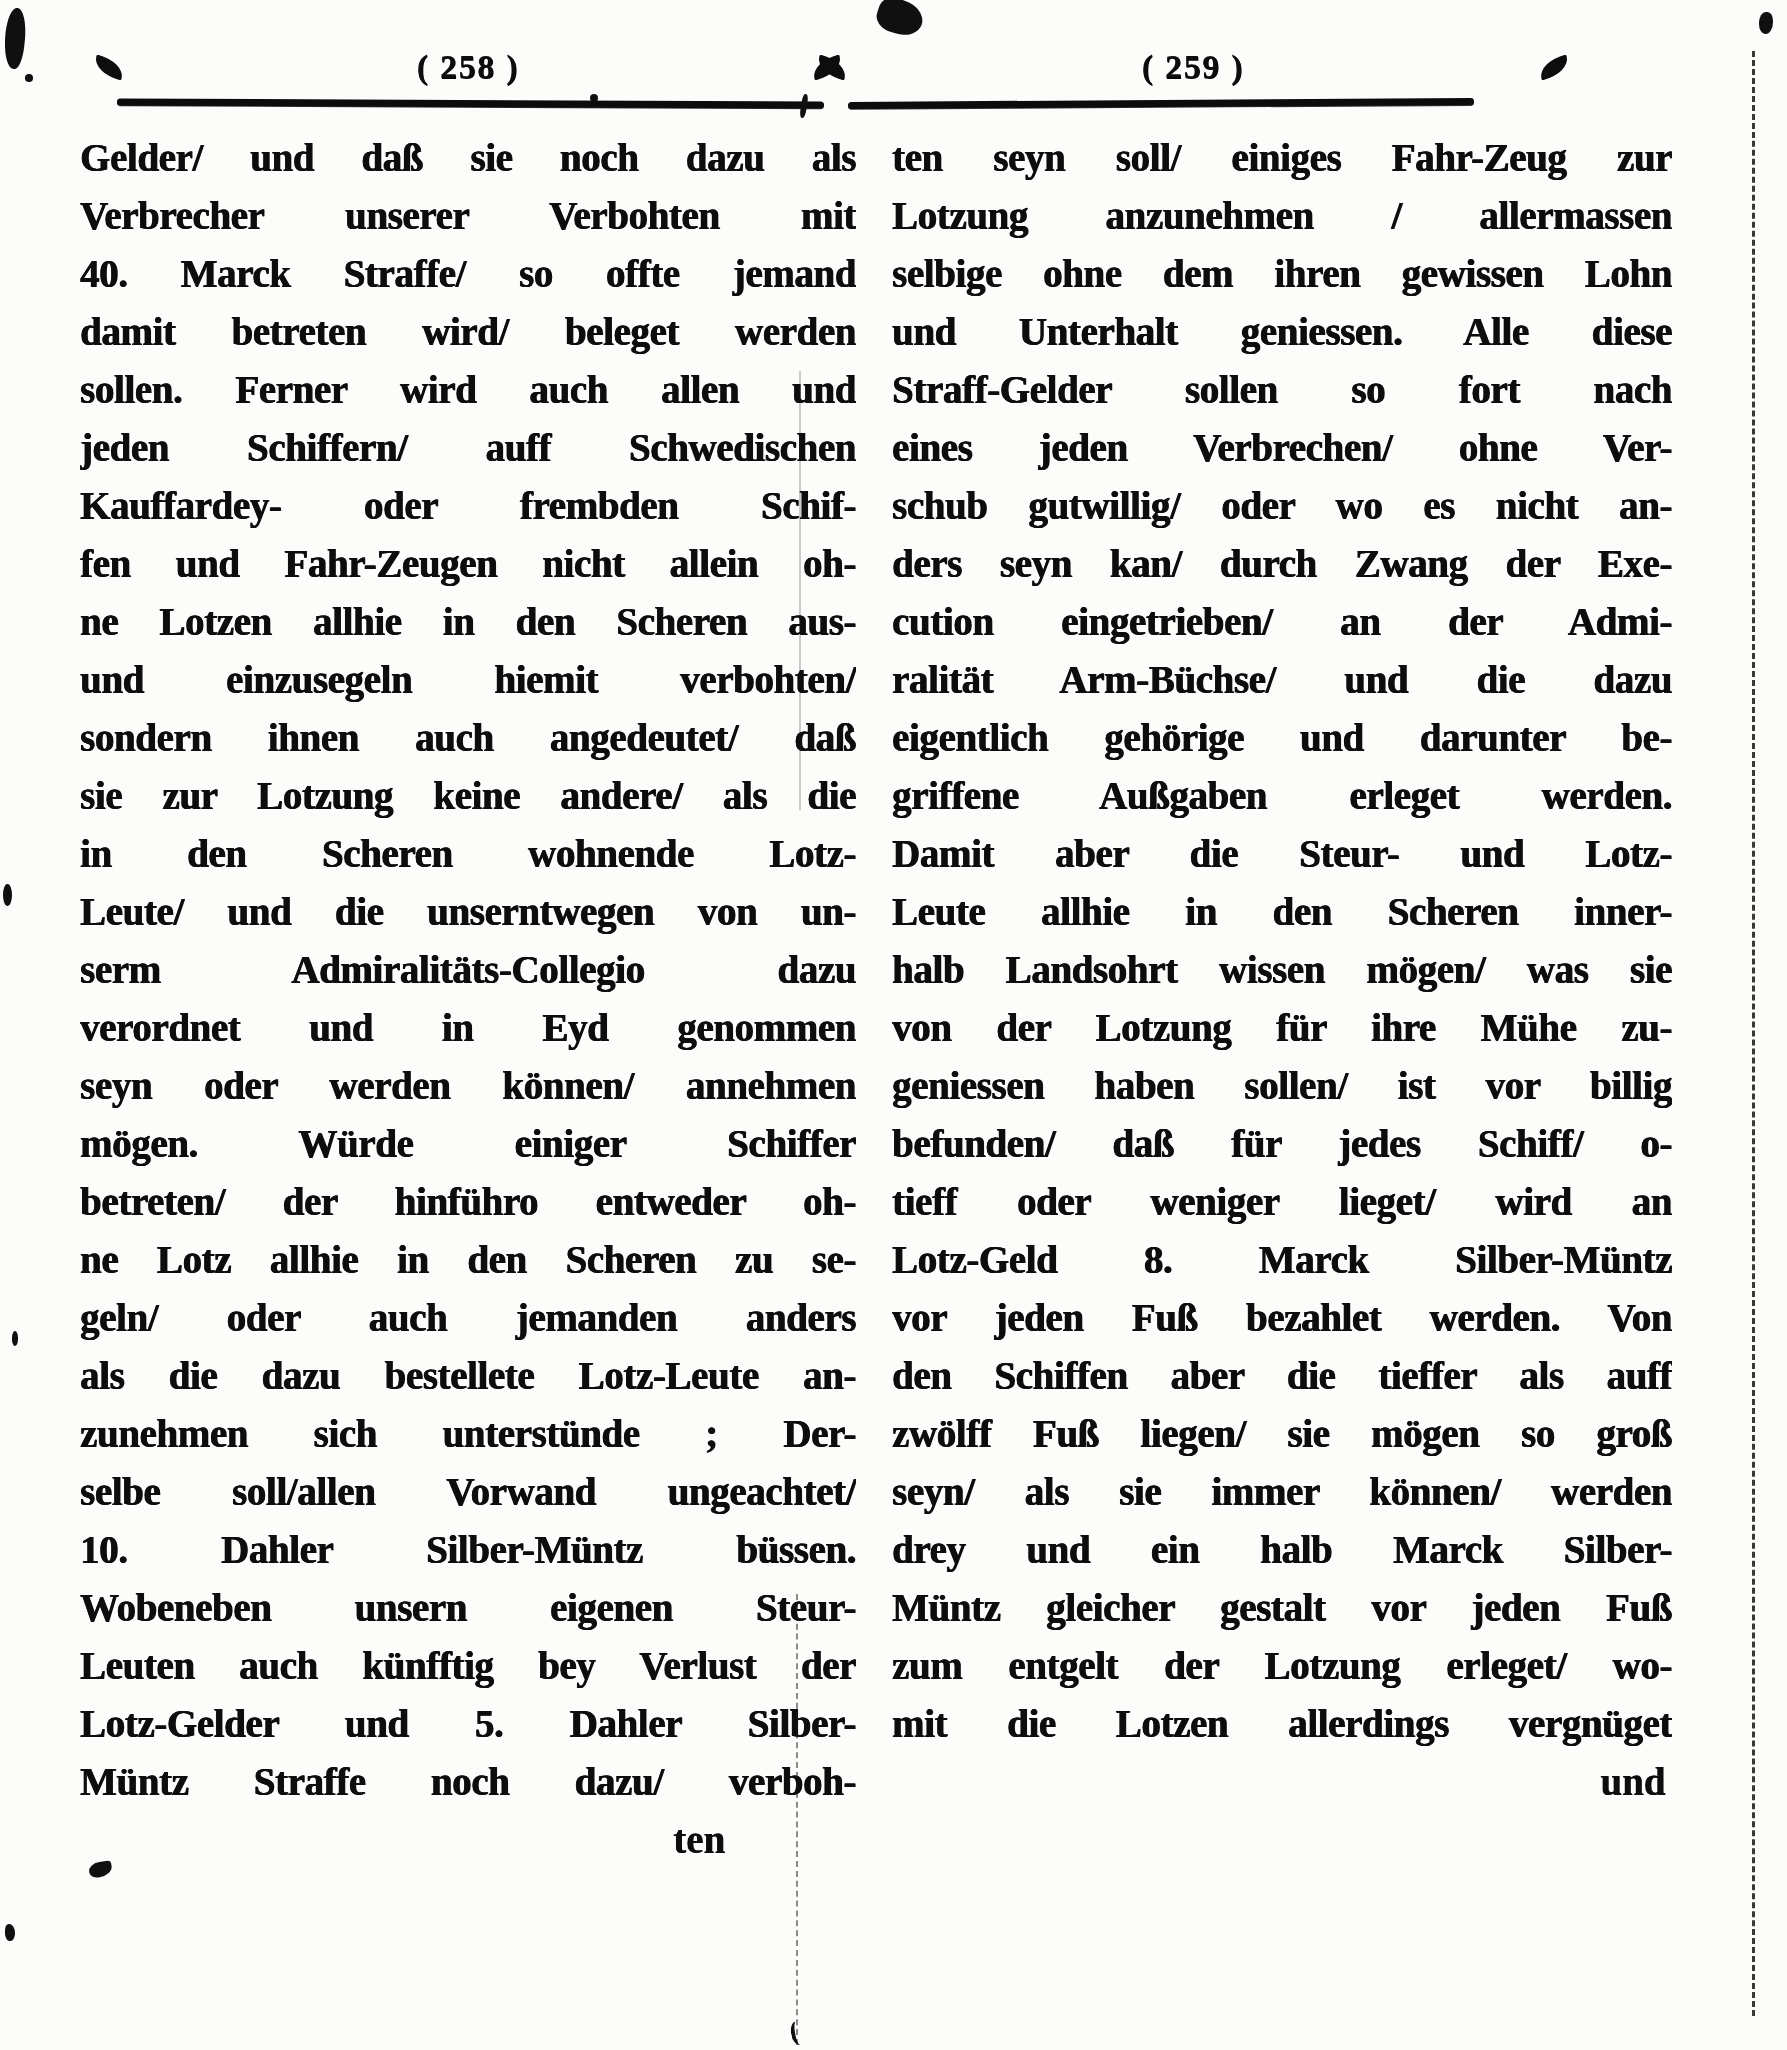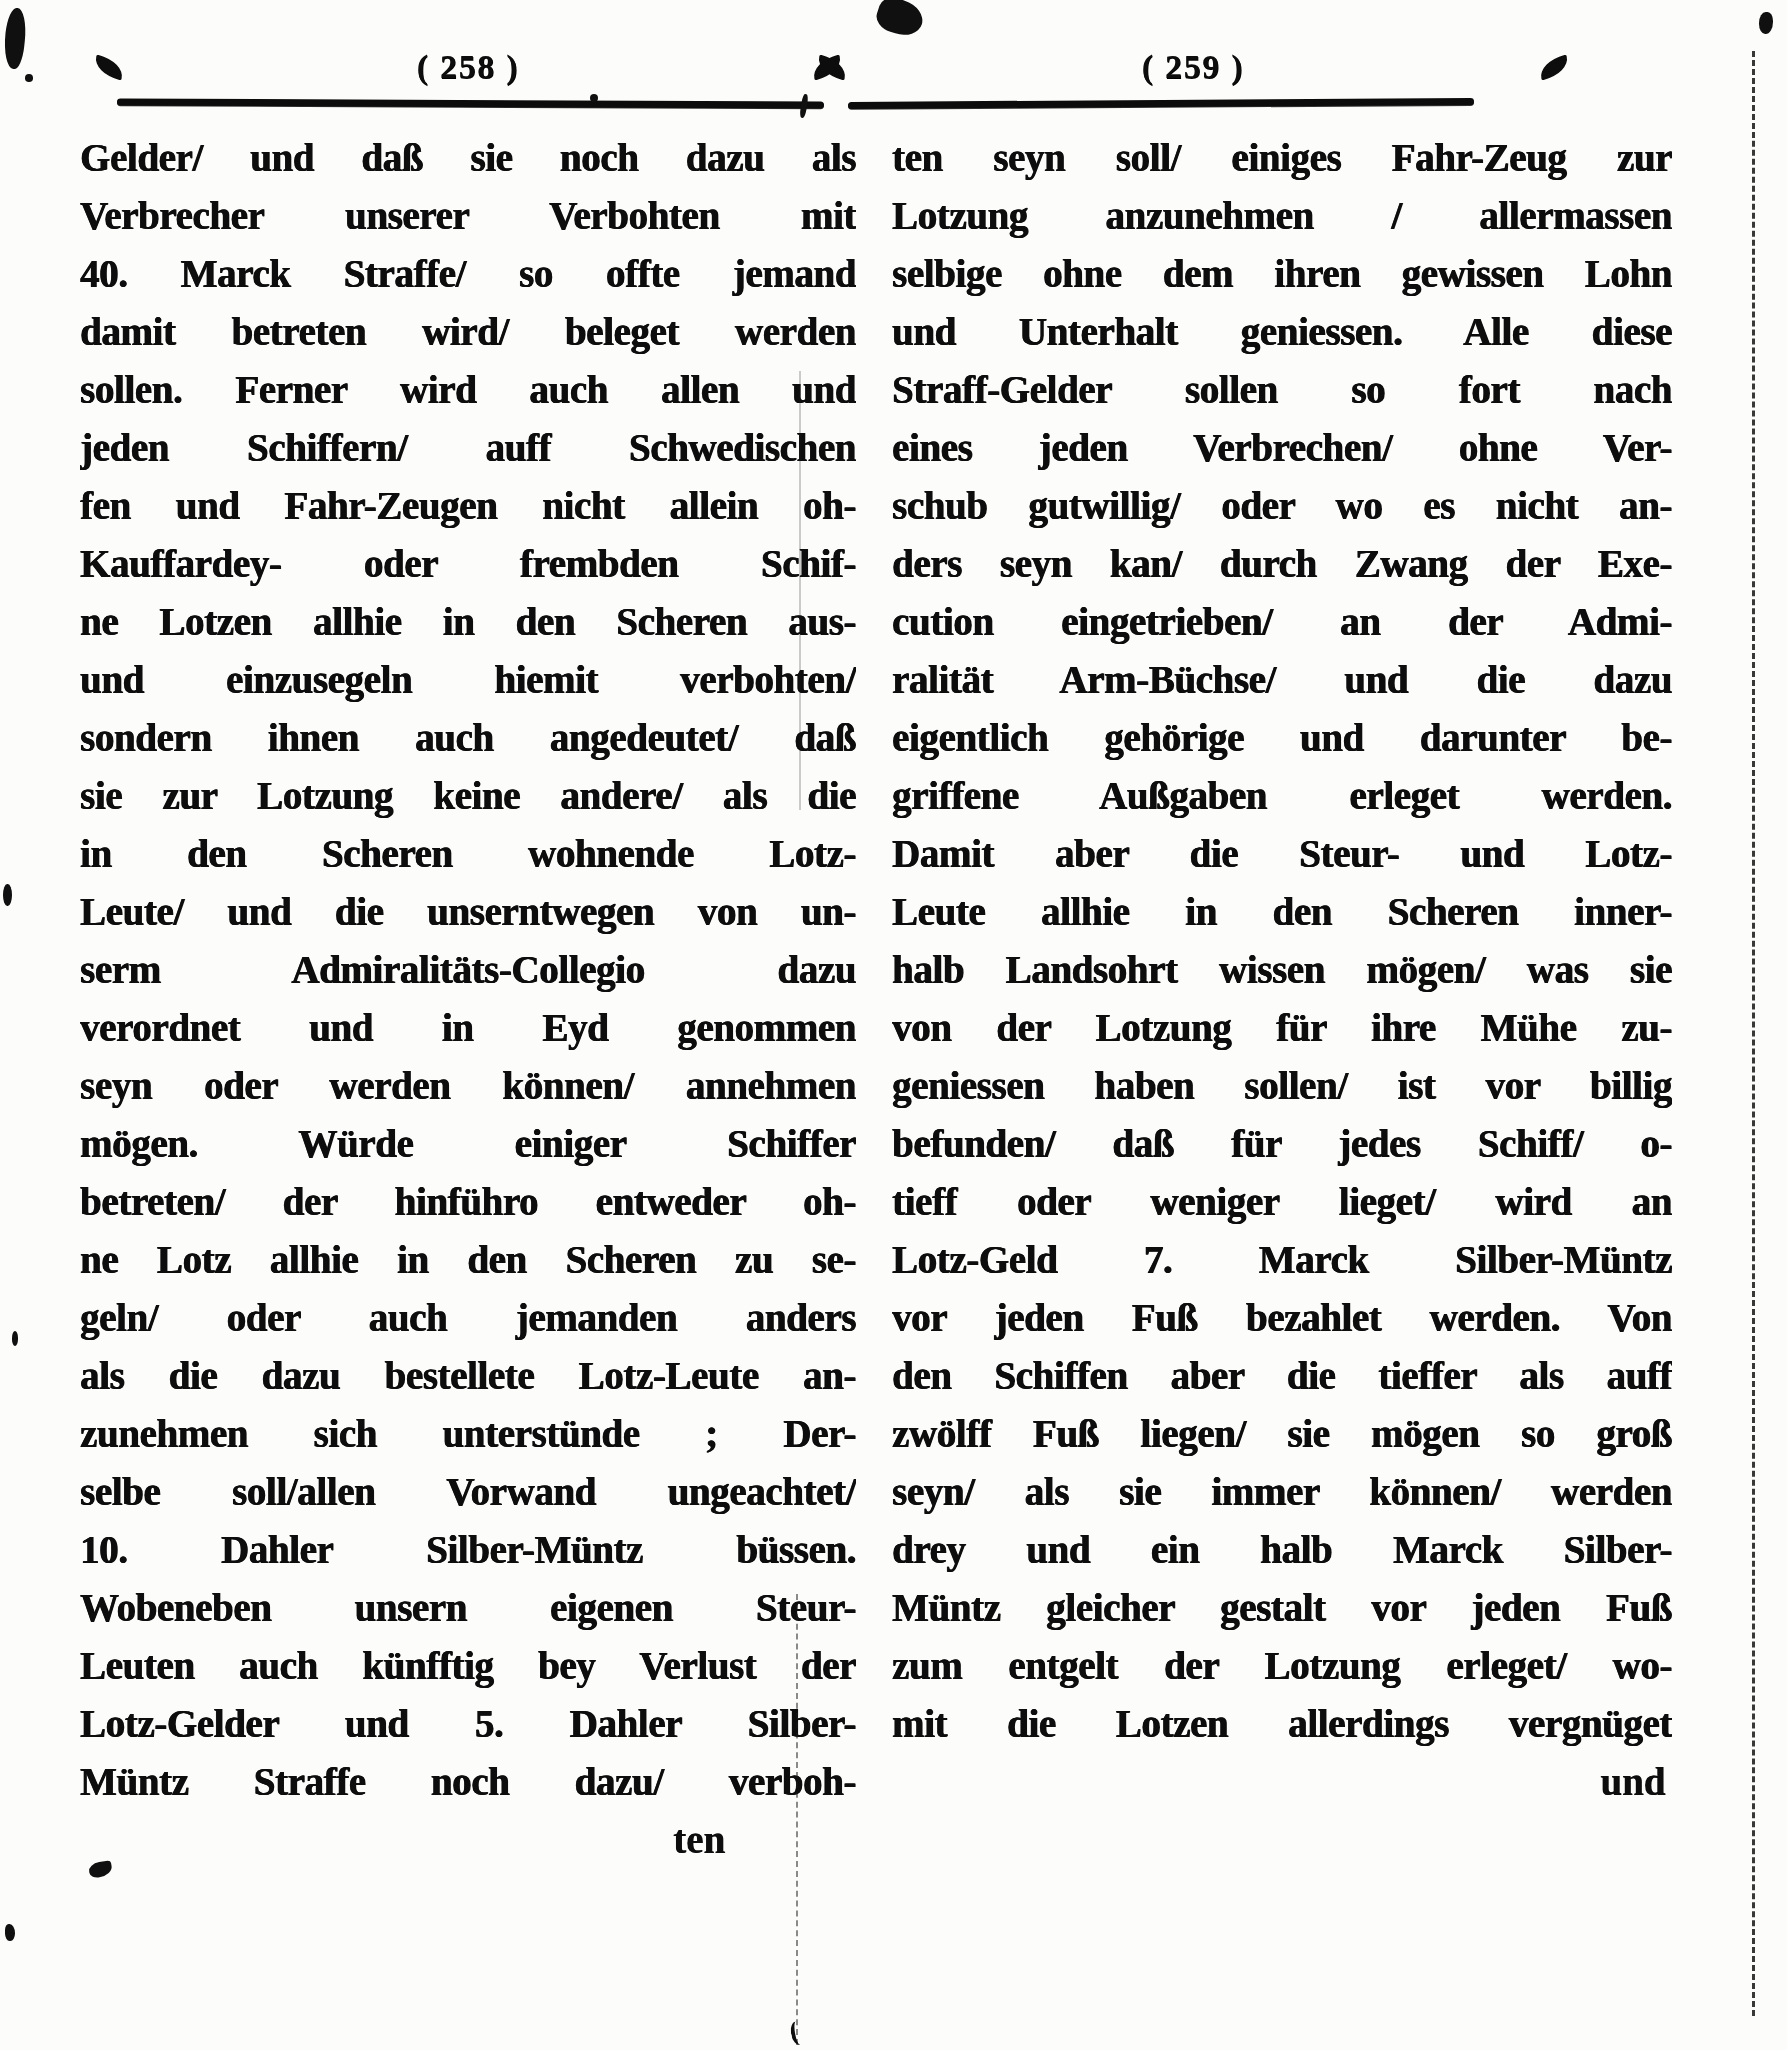--- a/index.html
+++ b/index.html
@@ -87,22 +87,22 @@
     <span class="leaf leaf-r"></span>
   </header>
   <div class="rule"></div>
   <div class="page-body">
       <div class="tline">Gelder/ und daß sie noch dazu als</div>
       <div class="tline">Verbrecher unserer Verbohten mit</div>
       <div class="tline">40. Marck Straffe/ so offte jemand</div>
       <div class="tline">damit betreten wird/ beleget werden</div>
       <div class="tline">sollen. Ferner wird auch allen und</div>
       <div class="tline">jeden Schiffern/ auff Schwedischen</div>
+      <div class="tline">Kauffardey- oder frembden Schif-</div>
       <div class="tline">fen und Fahr-Zeugen nicht allein oh-</div>
-      <div class="tline">Kauffardey- oder frembden Schif-</div>
       <div class="tline">ne Lotzen allhie in den Scheren aus-</div>
       <div class="tline">und einzusegeln hiemit verbohten/</div>
       <div class="tline">sondern ihnen auch angedeutet/ daß</div>
       <div class="tline">sie zur Lotzung keine andere/ als die</div>
       <div class="tline">in den Scheren wohnende Lotz-</div>
       <div class="tline">Leute/ und die unserntwegen von un-</div>
       <div class="tline">serm Admiralitäts-Collegio dazu</div>
       <div class="tline">verordnet und in Eyd genommen</div>
       <div class="tline">seyn oder werden können/ annehmen</div>
       <div class="tline">mögen. Würde einiger Schiffer</div>
@@ -141,21 +141,21 @@
       <div class="tline">ralität Arm-Büchse/ und die dazu</div>
       <div class="tline">eigentlich gehörige und darunter be-</div>
       <div class="tline">griffene Außgaben erleget werden.</div>
       <div class="tline">Damit aber die Steur- und Lotz-</div>
       <div class="tline">Leute allhie in den Scheren inner-</div>
       <div class="tline">halb Landsohrt wissen mögen/ was sie</div>
       <div class="tline">von der Lotzung für ihre Mühe zu-</div>
       <div class="tline">geniessen haben sollen/ ist vor billig</div>
       <div class="tline">befunden/ daß für jedes Schiff/ o-</div>
       <div class="tline">tieff oder weniger lieget/ wird an</div>
-      <div class="tline">Lotz-Geld 7. Marck Silber-Müntz</div>
+      <div class="tline">Lotz-Geld 8. Marck Silber-Müntz</div>
       <div class="tline">vor jeden Fuß bezahlet werden. Von</div>
       <div class="tline">den Schiffen aber die tieffer als auff</div>
       <div class="tline">zwölff Fuß liegen/ sie mögen so groß</div>
       <div class="tline">seyn/ als sie immer können/ werden</div>
       <div class="tline">drey und ein halb Marck Silber-</div>
       <div class="tline">Müntz gleicher gestalt vor jeden Fuß</div>
       <div class="tline">zum entgelt der Lotzung erleget/ wo-</div>
       <div class="tline">mit die Lotzen allerdings vergnüget</div>
     </div>
   <div class="catchword">und</div>

